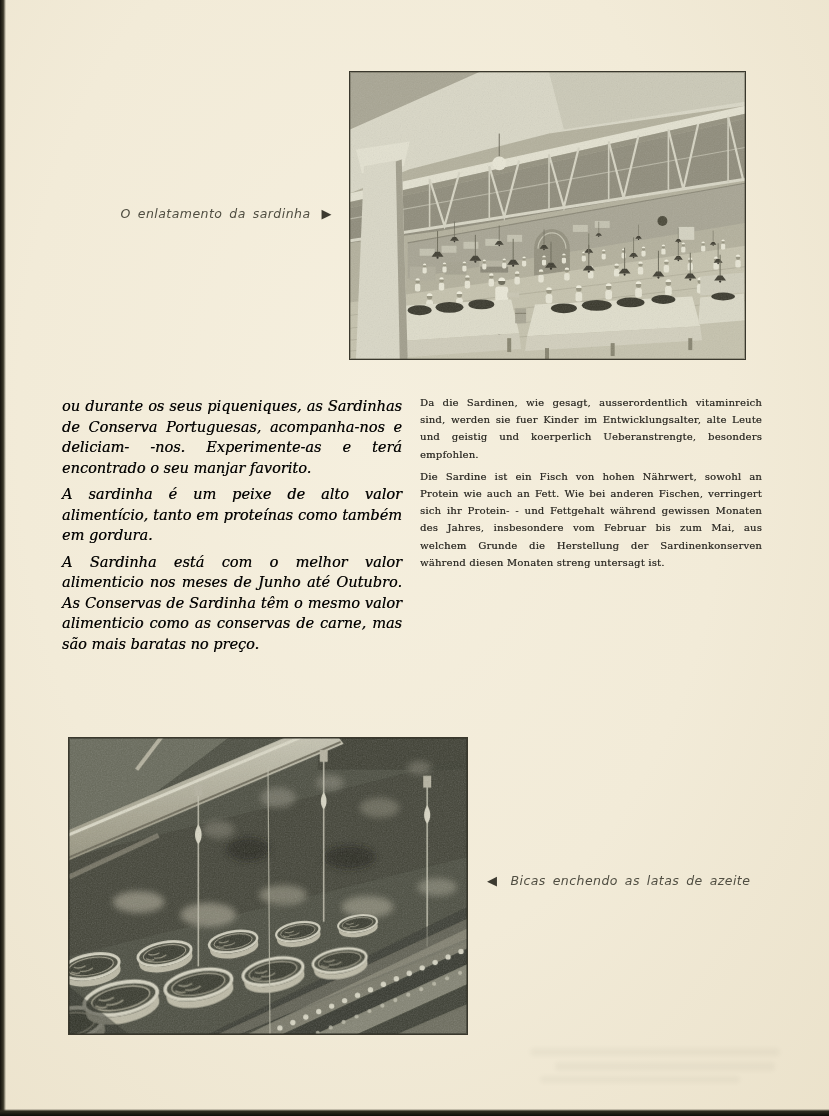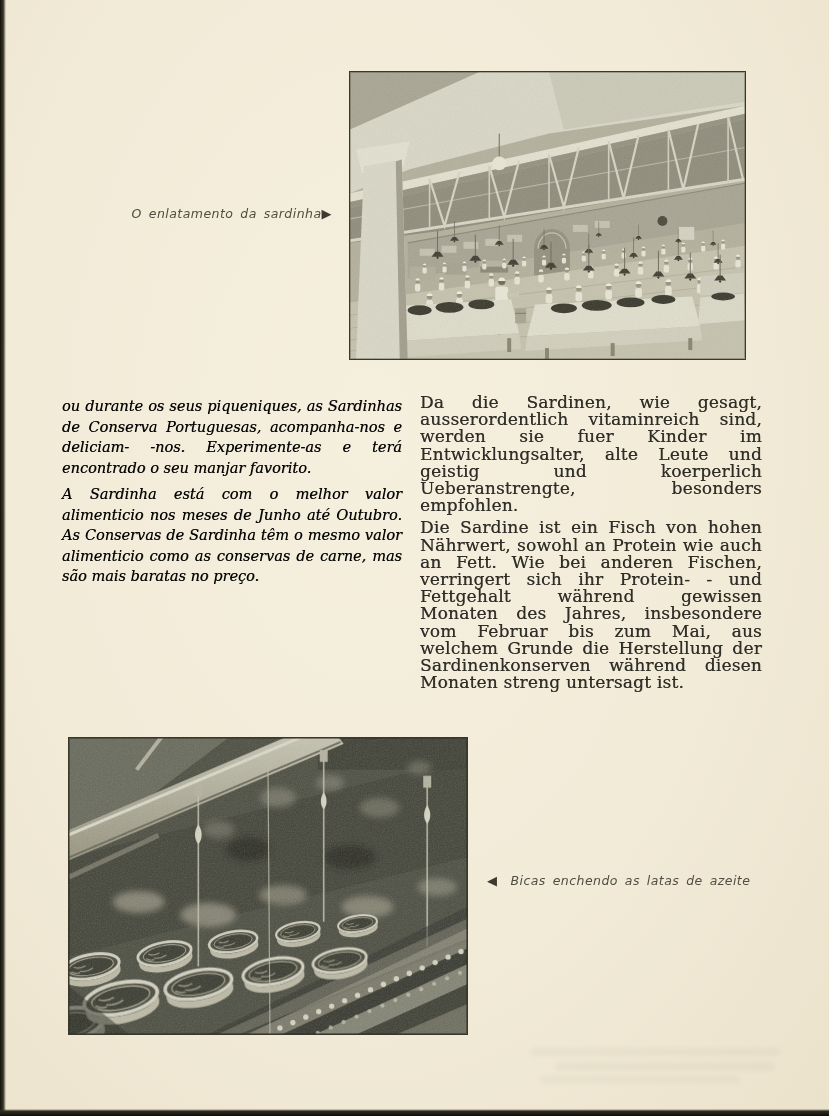--- a/index.html
+++ b/index.html
@@ -10,29 +10,29 @@
        background:linear-gradient(90deg,#14120c 0%,#3b382a 55%,rgba(59,56,42,0) 100%);}
   .edge-bottom{position:absolute;left:0;top:1109px;width:829px;height:7px;
        background:linear-gradient(0deg,#0e0d08 0%,#2f2c20 70%,rgba(47,44,32,0) 100%);}
   .photo{position:absolute;border:1px solid #3a382d;background:#b3b09c;box-sizing:border-box;}
   .photo svg{display:block;width:100%;height:100%;}
   #top-photo{left:349px;top:71px;width:397px;height:289px;}
   #bottom-photo{left:68px;top:737px;width:400px;height:298px;}
   .caption{position:absolute;display:flex;align-items:center;
        font-family:"DejaVu Sans", sans-serif;font-style:italic;font-size:12.5px;
        letter-spacing:.45px;word-spacing:2.5px;color:#504e42;}
-  #top-caption{left:60px;top:206px;width:272px;justify-content:flex-end;}
+  #top-caption{left:60px;top:206px;width:272px;justify-content:flex-end;gap:11px;}
   #bottom-caption{left:487px;top:873px;gap:13px;}
   .arrow{font-style:normal;font-size:13px;color:#3c3a30;line-height:1;}
   .col{position:absolute;}
   #pt-col{left:62px;top:396px;width:340px;}
   #de-col{left:420px;top:394px;width:342px;}
   #pt-col p{font-style:italic;font-size:14.5px;line-height:20.5px;text-align:justify;
        margin:0 0 6px;color:#000000;text-shadow:.35px 0 0 rgba(52,49,42,.75);}
-  #de-col p{font-size:17px;line-height:17.2px;text-align:justify;margin:0 0 5px;
+  #de-col p{font-size:10px;line-height:17.2px;text-align:justify;margin:0 0 5px;
        color:#2e2c26;letter-spacing:.2px;text-shadow:.3px 0 0 rgba(46,44,38,.65);}
   .ghost{position:absolute;background:#6b6a58;opacity:.05;filter:blur(2px);border-radius:4px;}
 </style>
 </head>
 <body>
 
 <div class="edge-left"></div>
 <div class="edge-bottom"></div>
 
 <div class="caption" id="top-caption">
@@ -206,20 +206,21 @@
   <polygon points="14,95 52,88 58,289 6,289" fill="#d9d7c6"></polygon>
   <polygon points="46,90 52,88 58,289 50,289" fill="#a19e8c"></polygon>
 
   <rect width="397" height="289" filter="url(#gT)" opacity=".16"></rect>
   <rect x=".5" y=".5" width="396" height="288" fill="none" stroke="#4a483a" opacity=".35"></rect>
 </svg>
 </div>
 
 <div class="col" id="pt-col">
   <p>ou durante os seus piqueniques, as Sardinhas de Conserva Portuguesas, acompanha-nos e deliciam- -nos.  Experimente-as e terá encontrado o seu manjar favorito.</p>
+  <p>A sardinha é um peixe de alto valor alimentício, tanto em proteínas como também em gordura.</p>
   <p>A Sardinha está com o melhor valor alimenticio nos meses de Junho até Outubro.  As Conservas de Sardinha têm o mesmo valor alimenticio como as conservas de carne, mas são mais baratas no preço.</p>
 </div>
 
 <div class="col" id="de-col">
   <p>Da die Sardinen, wie gesagt, ausserordentlich vitaminreich sind, werden sie fuer Kinder im Entwicklungsalter, alte Leute und geistig und koerperlich Ueberanstrengte, besonders empfohlen.</p>
   <p>Die Sardine ist ein Fisch von hohen Nährwert, sowohl an Protein wie auch an Fett.  Wie bei anderen Fischen, verringert sich ihr Protein- - und Fettgehalt während gewissen Monaten des Jahres, insbesondere vom Februar bis zum Mai, aus welchem Grunde die Herstellung der Sardinenkonserven während diesen Monaten streng untersagt ist.</p>
 </div>
 
 <div class="photo" id="bottom-photo">
 <svg viewBox="0 0 400 298" preserveAspectRatio="none">

